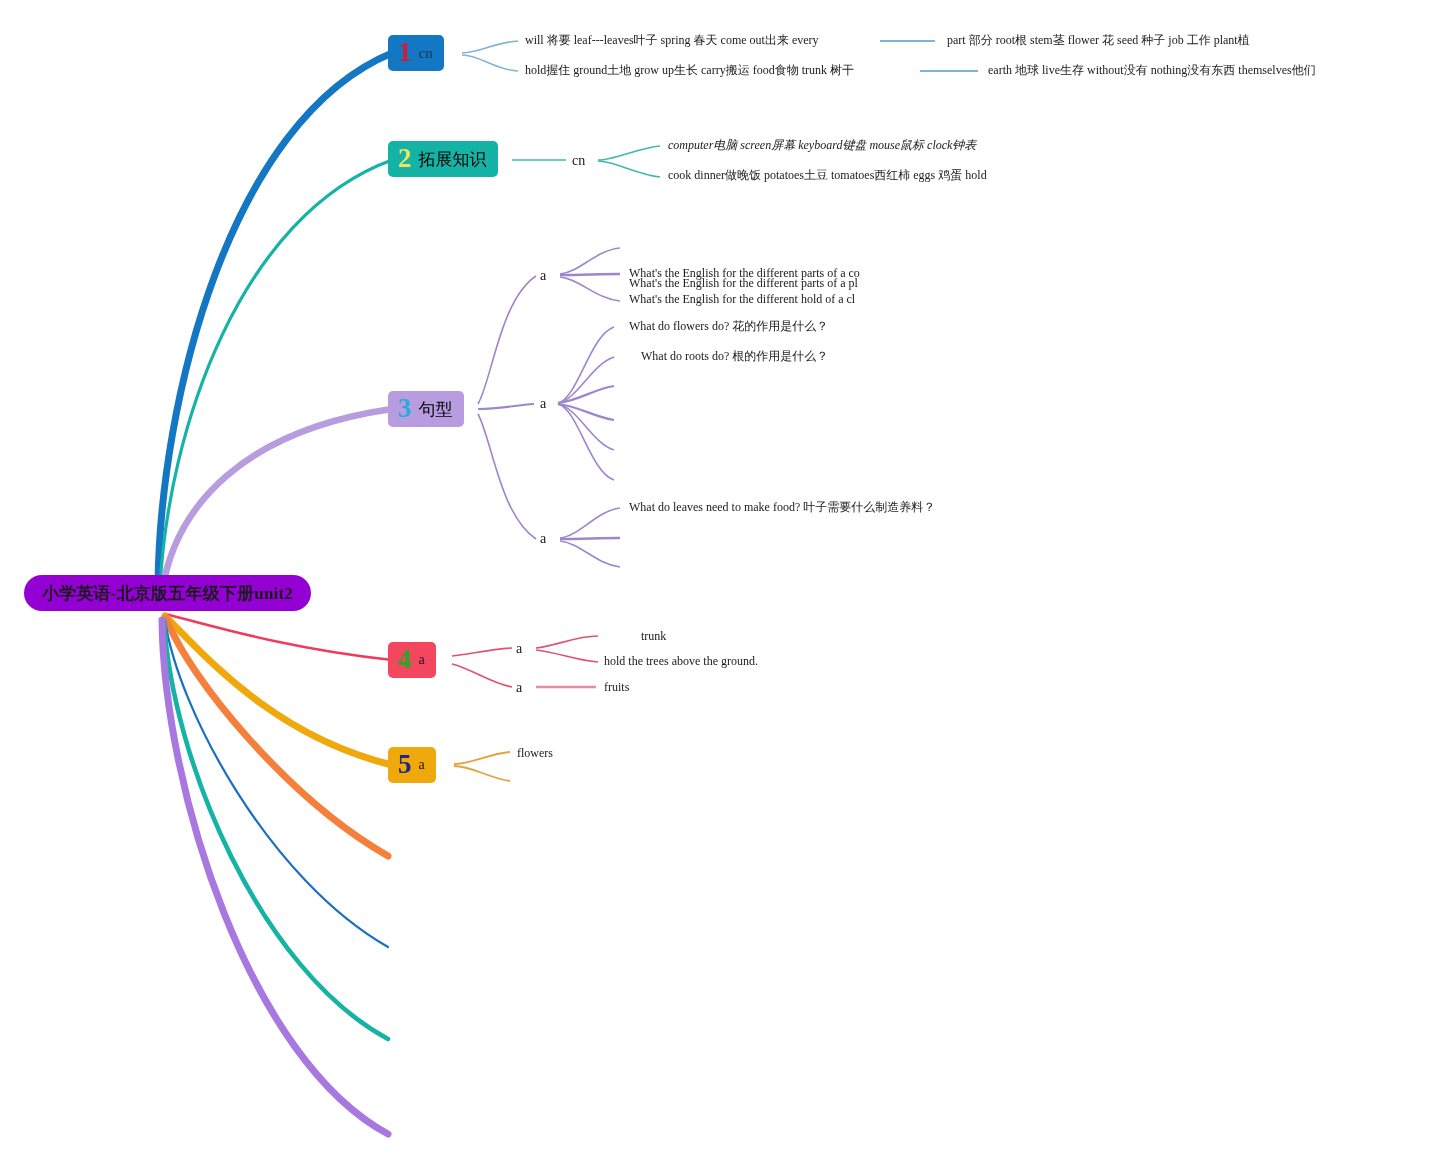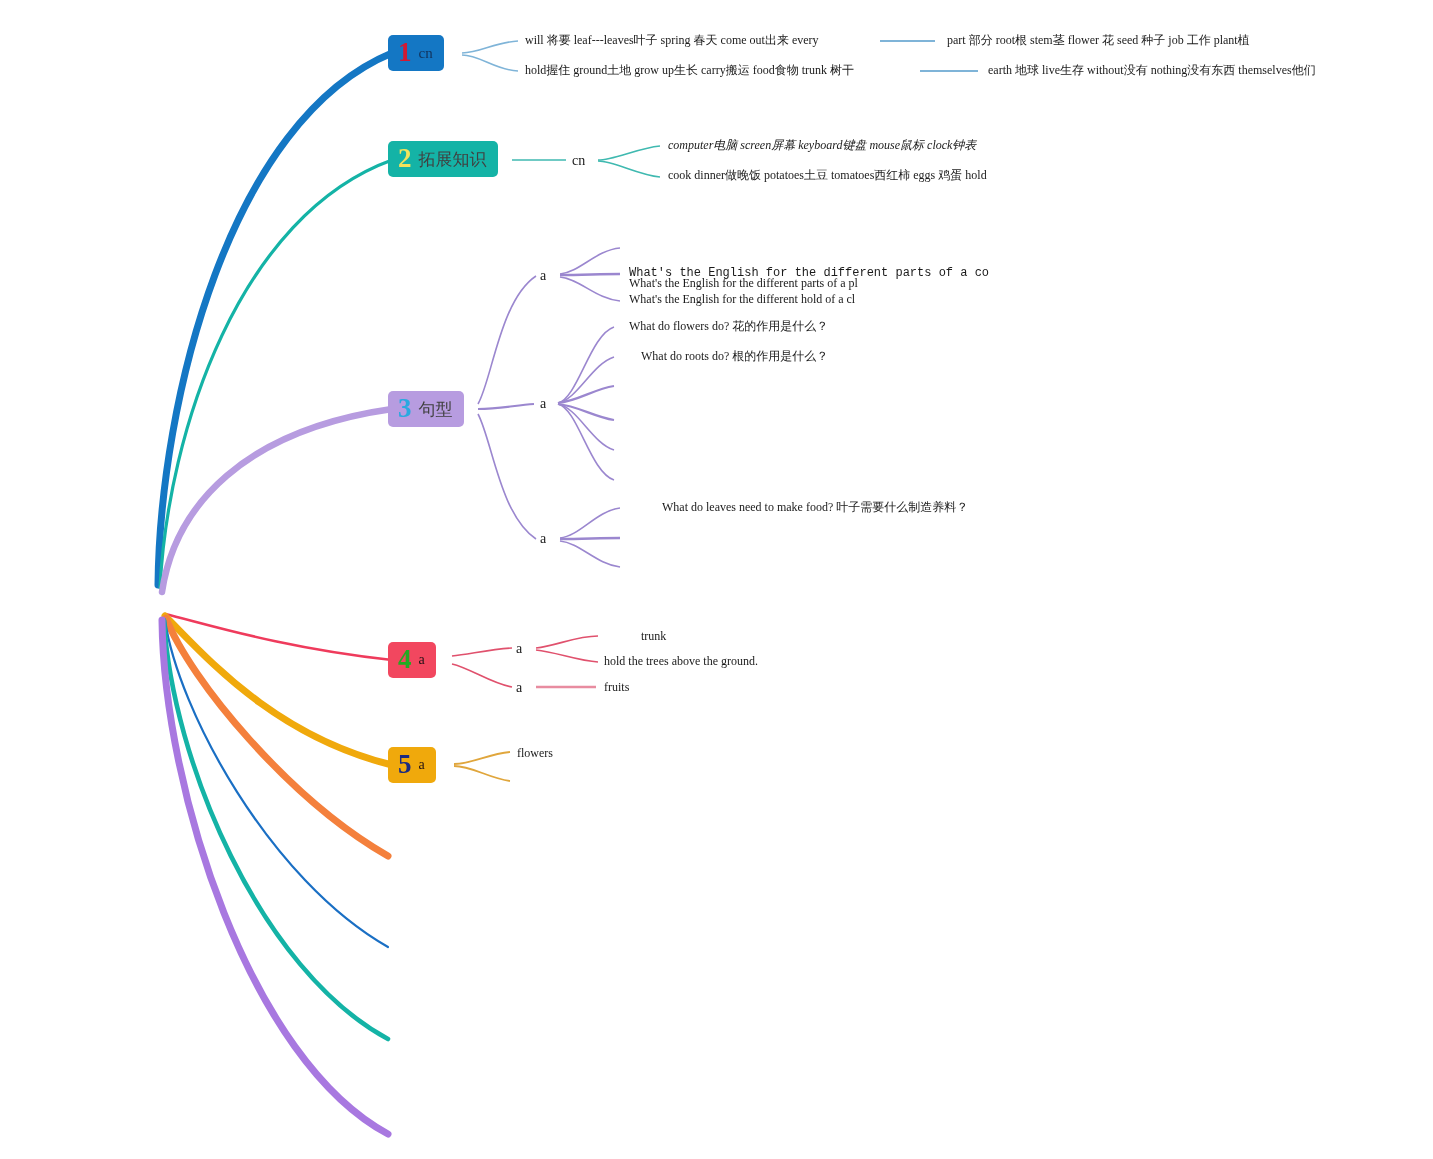--- a/index.html
+++ b/index.html
@@ -57,21 +57,21 @@
   }
   .branch-num {
     font-weight: bold;
     font-size: 27px;
     line-height: 1;
     position: relative;
     top: -1px;
   }
   .branch-label {
     font-size: 17px;
-    color: #404040;
+    color: #000000;
     font-family: Liberation Serif, serif;
   }
   .branch-label.small {
     font-size: 14px;
     font-family: "Liberation Serif", "DejaVu Serif", serif;
   }
   
   #node-1 { left: 388px; top: 35px; background: #1477c4; }
   #node-1 .branch-num { color: #d21a33; }
   #node-1 .branch-label { color: #12335c; font-size: 15px; font-family: "Liberation Serif", serif; }
@@ -151,20 +151,23 @@
     <path d="M452,656 C470,654 492,649 512,648" stroke="#e0516d" stroke-width="1.6" fill="none"></path>
     <path d="M452,664 C470,668 492,684 512,687" stroke="#e0516d" stroke-width="1.6" fill="none"></path>
     <path d="M536,648 C556,646 576,636 598,636" stroke="#e0516d" stroke-width="1.6" fill="none"></path>
     <path d="M536,650 C556,652 578,661 598,662" stroke="#e0516d" stroke-width="1.6" fill="none"></path>
     <line x1="536" y1="687" x2="596" y2="687" stroke="#e88ca0" stroke-width="2.4"></line>
 
     <path d="M454,764 C472,764 488,754 510,752" stroke="#e0a63c" stroke-width="1.8" fill="none"></path>
     <path d="M454,766 C472,766 488,778 510,781" stroke="#e0a63c" stroke-width="1.8" fill="none"></path>
   </svg>
 
+  <div class="node root-node" id="root-node">
+    <span>小学英语-北京版五年级下册unit2</span>
+  </div>
 
   <div class="node branch-node" id="node-1">
     <span class="branch-num">1</span>
     <span class="branch-label">cn</span>
   </div>
   <div class="leaf" style="left:525px; top:34px;">will 将要 leaf---leaves叶子 spring 春天 come out出来 every</div>
   <div class="leaf" style="left:947px; top:34px;">part 部分 root根 stem茎 flower 花 seed 种子 job 工作 plant植</div>
   <div class="leaf" style="left:525px; top:64px;">hold握住 ground土地 grow up生长 carry搬运 food食物 trunk 树干</div>
   <div class="leaf" style="left:988px; top:64px;text-align:right;">earth 地球 live生存 without没有 nothing没有东西 themselves他们</div>
 
@@ -175,33 +178,33 @@
   <div class="leaf mini" style="left:572px; top:154px;">cn</div>
   <div class="leaf" style="left:668px; top:139px;font-style:italic;">computer电脑 screen屏幕 keyboard键盘 mouse鼠标 clock钟表</div>
   <div class="leaf" style="left:668px; top:169px;">cook dinner做晚饭 potatoes土豆 tomatoes西红柿 eggs 鸡蛋 hold</div>
 
   <div class="node branch-node" id="node-3">
     <span class="branch-num">3</span>
     <span class="branch-label">句型</span>
   </div>
   <div class="leaf mini" style="left:540px; top:269px;">a</div>
   <div class="leaf" style="left:629px; top:241px;margin-top:36px;">What's the English for the different parts of a pl</div>
-  <div class="leaf" style="left:629px; top:267px;font-family:Liberation Mono, monospace;">What's the English for the different parts of a co</div>
+  <div class="leaf" style="left:629px; top:267px;">What's the English for the different parts of a co</div>
   <div class="leaf" style="left:629px; top:293px;">What's the English for the different hold of a cl</div>
 
   <div class="leaf mini" style="left:540px; top:397px;">a</div>
   <div class="leaf" style="left:629px; top:320px;">What do flowers do? 花的作用是什么？</div>
   <div class="leaf" style="left:629px; top:350px;margin-left:12px;">What do roots do? 根的作用是什么？</div>
   <div class="leaf" style="left:629px; top:380px;"></div>
   <div class="leaf" style="left:629px; top:414px;"></div>
   <div class="leaf" style="left:629px; top:444px;"></div>
   <div class="leaf" style="left:629px; top:474px;"></div>
 
   <div class="leaf mini" style="left:540px; top:532px;">a</div>
-  <div class="leaf" style="left:662px; top:501px;">What do leaves need to make food? 叶子需要什么制造养料？</div>
+  <div class="leaf" style="left:629px; top:501px;">What do leaves need to make food? 叶子需要什么制造养料？</div>
   <div class="leaf" style="left:629px; top:531px;"></div>
   <div class="leaf" style="left:629px; top:561px;"></div>
 
   <div class="node branch-node" id="node-4">
     <span class="branch-num">4</span>
     <span class="branch-label small">a</span>
   </div>
   <div class="leaf mini" style="left:516px; top:642px;">a</div>
   <div class="leaf" style="left:604px; top:630px;margin-left:37px;">trunk</div>
   <div class="leaf" style="left:604px; top:655px;">hold the trees above the ground.</div>

